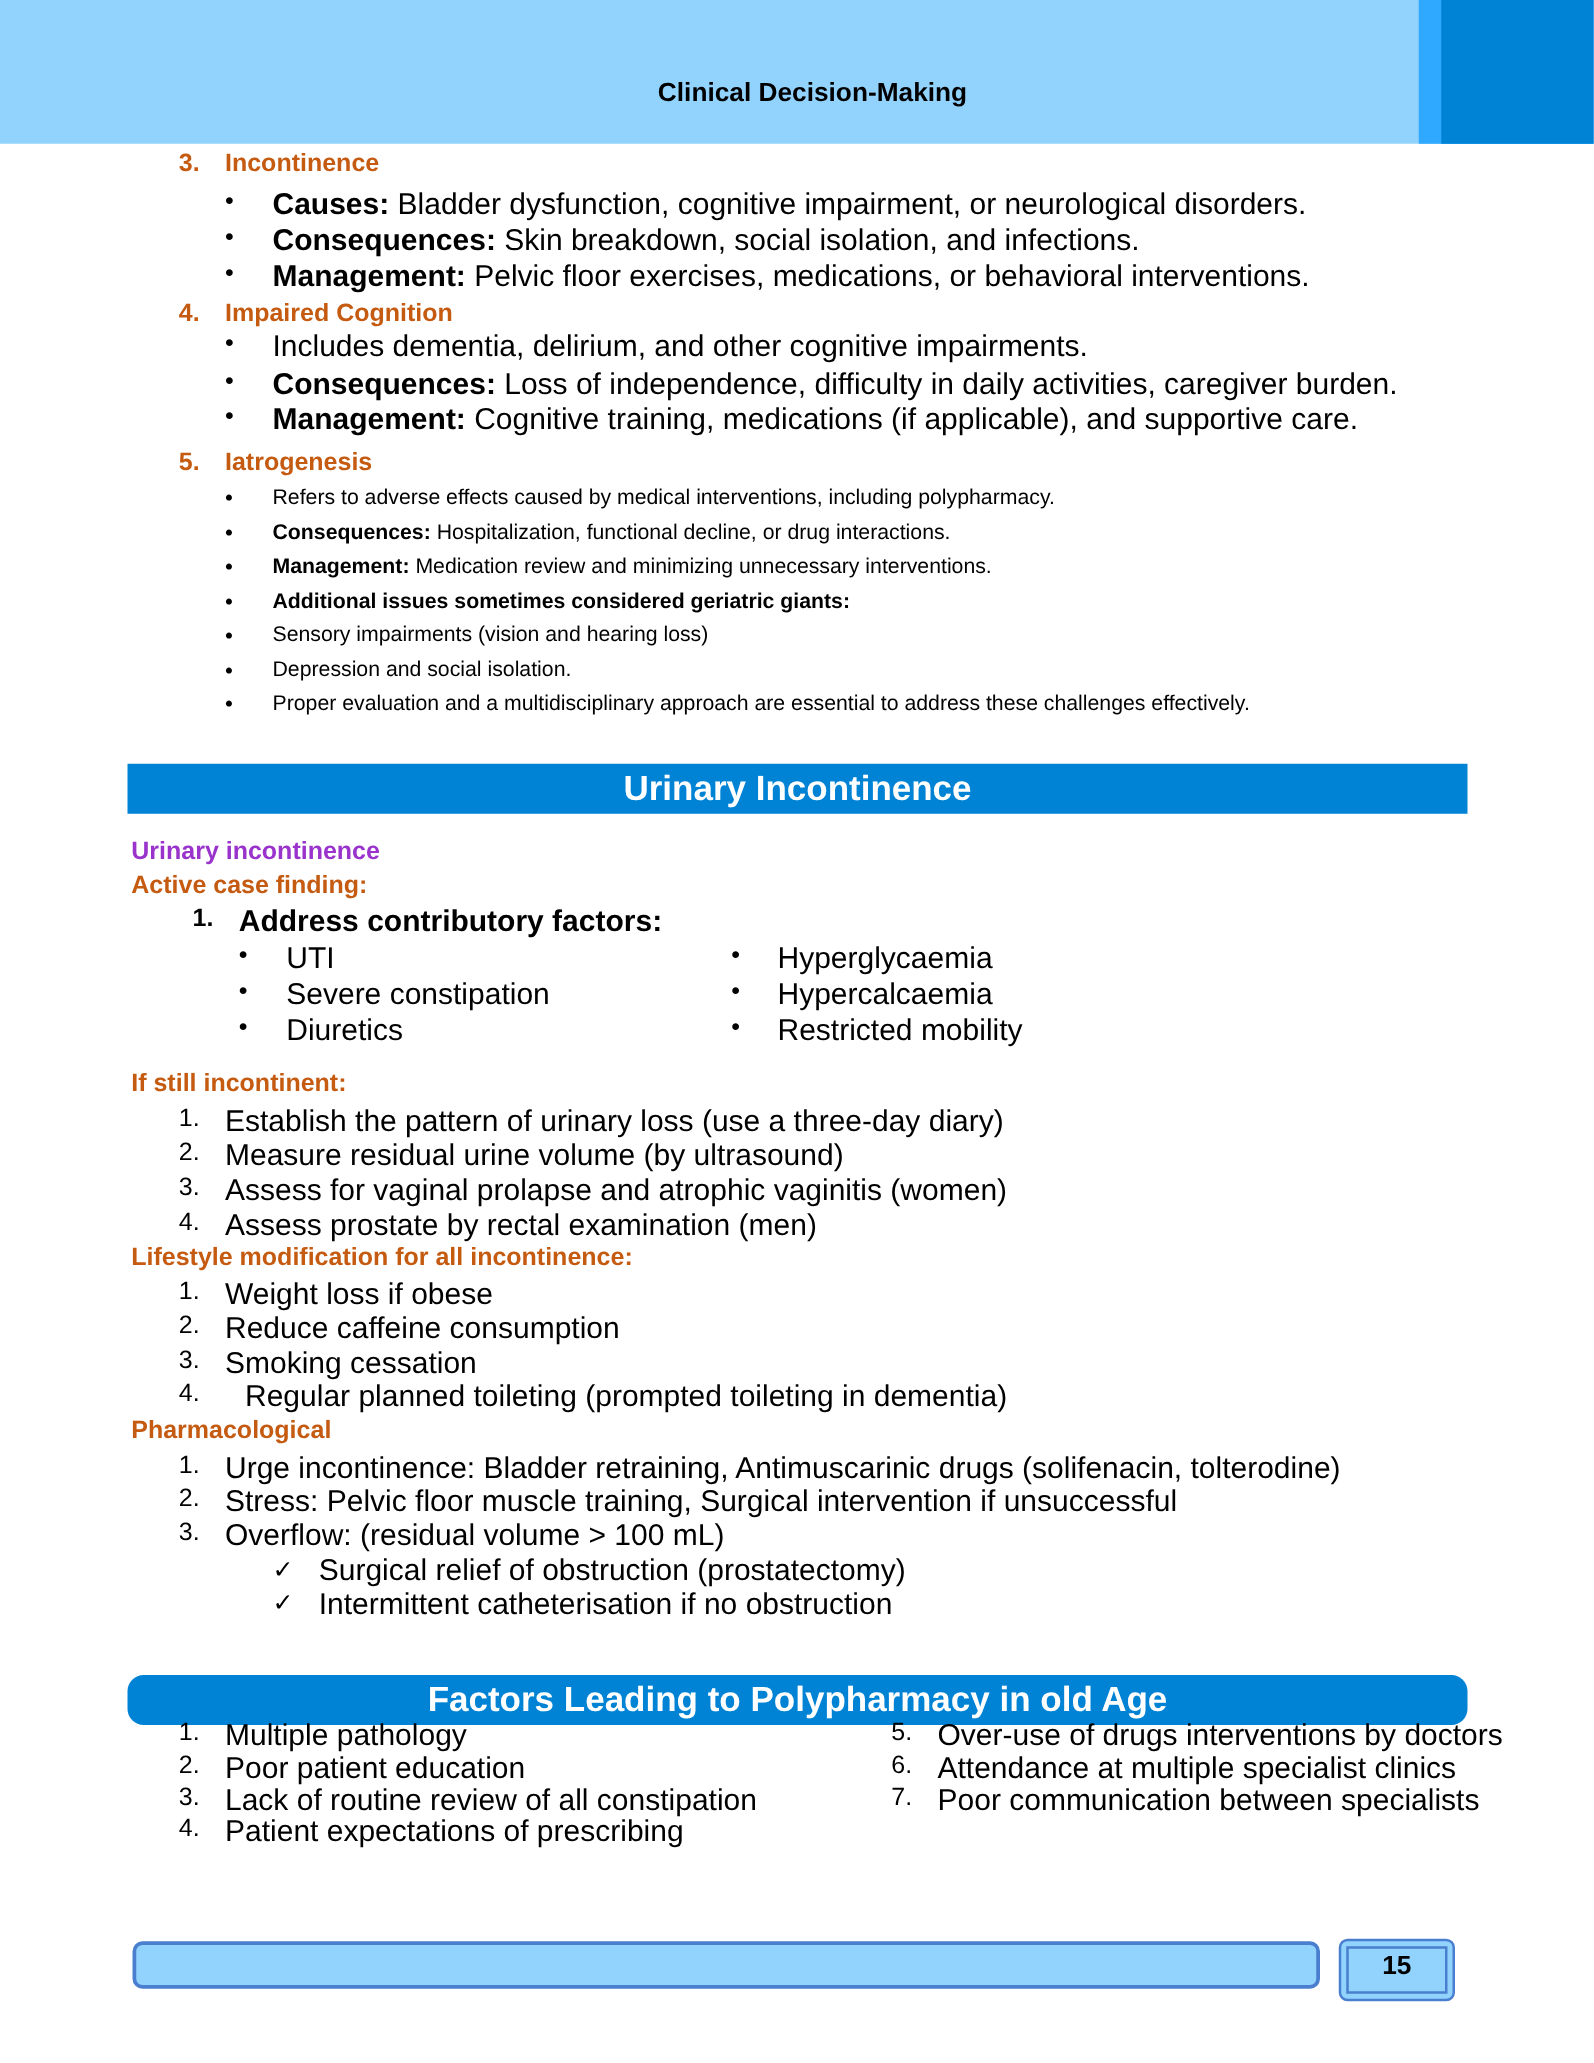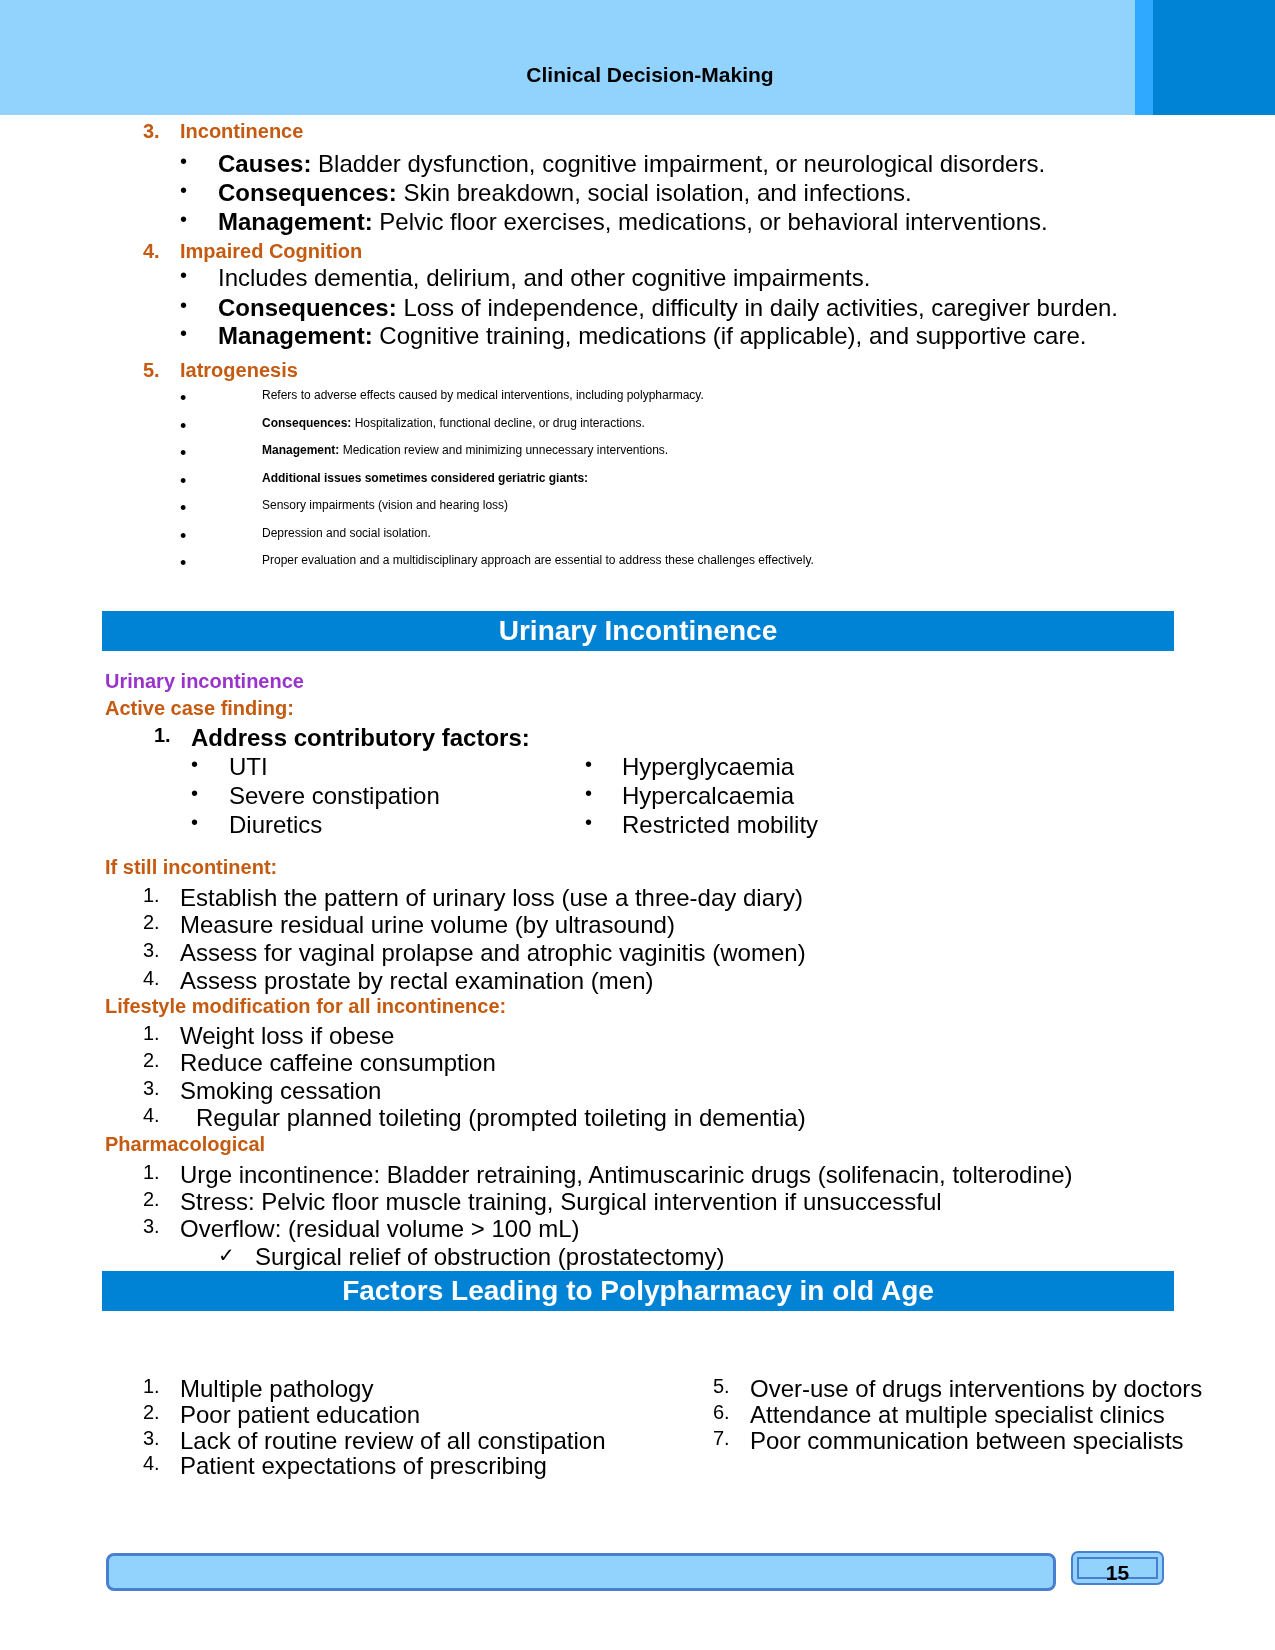--- a/index.html
+++ b/index.html
@@ -5,26 +5,26 @@
   html, body { margin:0; padding:0; }
   body { width:1275px; height:1650px; position:relative; background:#ffffff; font-family:"Liberation Sans", sans-serif; color:#000; overflow:hidden; }
   .header { position:absolute; left:0; top:0; width:1275px; height:115px; background:#92d3fe; }
   .header .stripe1 { position:absolute; right:0; top:0; width:140px; height:115px; background:#2fa9ff; }
   .header .stripe2 { position:absolute; right:0; top:0; width:122px; height:115px; background:#0083d5; }
   .header .title { position:absolute; left:0; width:1300px; top:63px; text-align:center; font-size:21px; font-weight:bold; }
   .abs { position:absolute; }
   .orange { color:#c55a11; font-weight:bold; font-size:20px; }
   .purple { color:#9933cc; font-weight:bold; font-size:20px; }
   .line { position:absolute; font-size:24px; white-space:nowrap; }
-  .line.small { font-size:12px;margin-left:44px; }
+  .line.small { font-size:17px; }
   .bullet { position:absolute; font-size:20px; }
   .num { position:absolute; font-size:20px; }
   .banner { position:absolute; left:102px; width:1072px; height:40px; background:#0083d5; color:#fff; font-size:28px; font-weight:bold; text-align:center; line-height:40px; }
   .footer-bar { position:absolute; left:106px; top:1553px; width:950px; height:38px; background:#92d3fe; border:3px solid #4a7fd0; border-radius:8px; box-sizing:border-box; }
-  .page-box { position:absolute; left:1071px; top:1551px; width:93px; height:34px; background:#92d3fe; border:2px solid #4a7fd0; border-radius:7px; box-sizing:border-box; }
+  .page-box { position:absolute; left:1071px; top:1551px; width:93px; height:50px; background:#92d3fe; border:2px solid #4a7fd0; border-radius:7px; box-sizing:border-box; }
   .page-box .inner { position:absolute; left:4px; top:4px; right:4px; bottom:4px; border:2px solid #4a7fd0; font-size:21px; font-weight:bold; text-align:center; line-height:28px; }
   b { font-weight:bold; }
 </style>
 </head>
 <body>
 
 <div class="header">
   <div class="stripe1"></div>
   <div class="stripe2"></div>
   <div class="title">Clinical Decision-Making</div>
@@ -120,21 +120,21 @@
     <div class="num" style="left:143px; top:1215px;">3.</div>
     <div class="line" style="left:180px; top:1215px;">Overflow: (residual volume &gt; 100 mL)</div>
   </div>
 <div id="checks">
     <div class="bullet" style="left:218px; top:1243px;">✓</div>
     <div class="line" style="left:255px; top:1243px;">Surgical relief of obstruction (prostatectomy)</div>
     <div class="bullet" style="left:218px; top:1270px;">✓</div>
     <div class="line" style="left:255px; top:1270px;">Intermittent catheterisation if no obstruction</div>
   </div>
 
-<div class="banner" style="top:1271px;">Factors Leading to Polypharmacy in old Age</div>
+<div class="banner" style="top:1340px;border-radius:13px;">Factors Leading to Polypharmacy in old Age</div>
 <div id="poly">
     <div class="num" style="left:143px; top:1375px;">1.</div>
     <div class="line" style="left:180px; top:1375px;">Multiple pathology</div>
     <div class="num" style="left:143px; top:1401px;">2.</div>
     <div class="line" style="left:180px; top:1401px;">Poor patient education</div>
     <div class="num" style="left:143px; top:1427px;">3.</div>
     <div class="line" style="left:180px; top:1427px;">Lack of routine review of all constipation</div>
     <div class="num" style="left:143px; top:1452px;">4.</div>
     <div class="line" style="left:180px; top:1452px;">Patient expectations of prescribing</div>
     <div class="num" style="left:713px; top:1375px;">5.</div>

